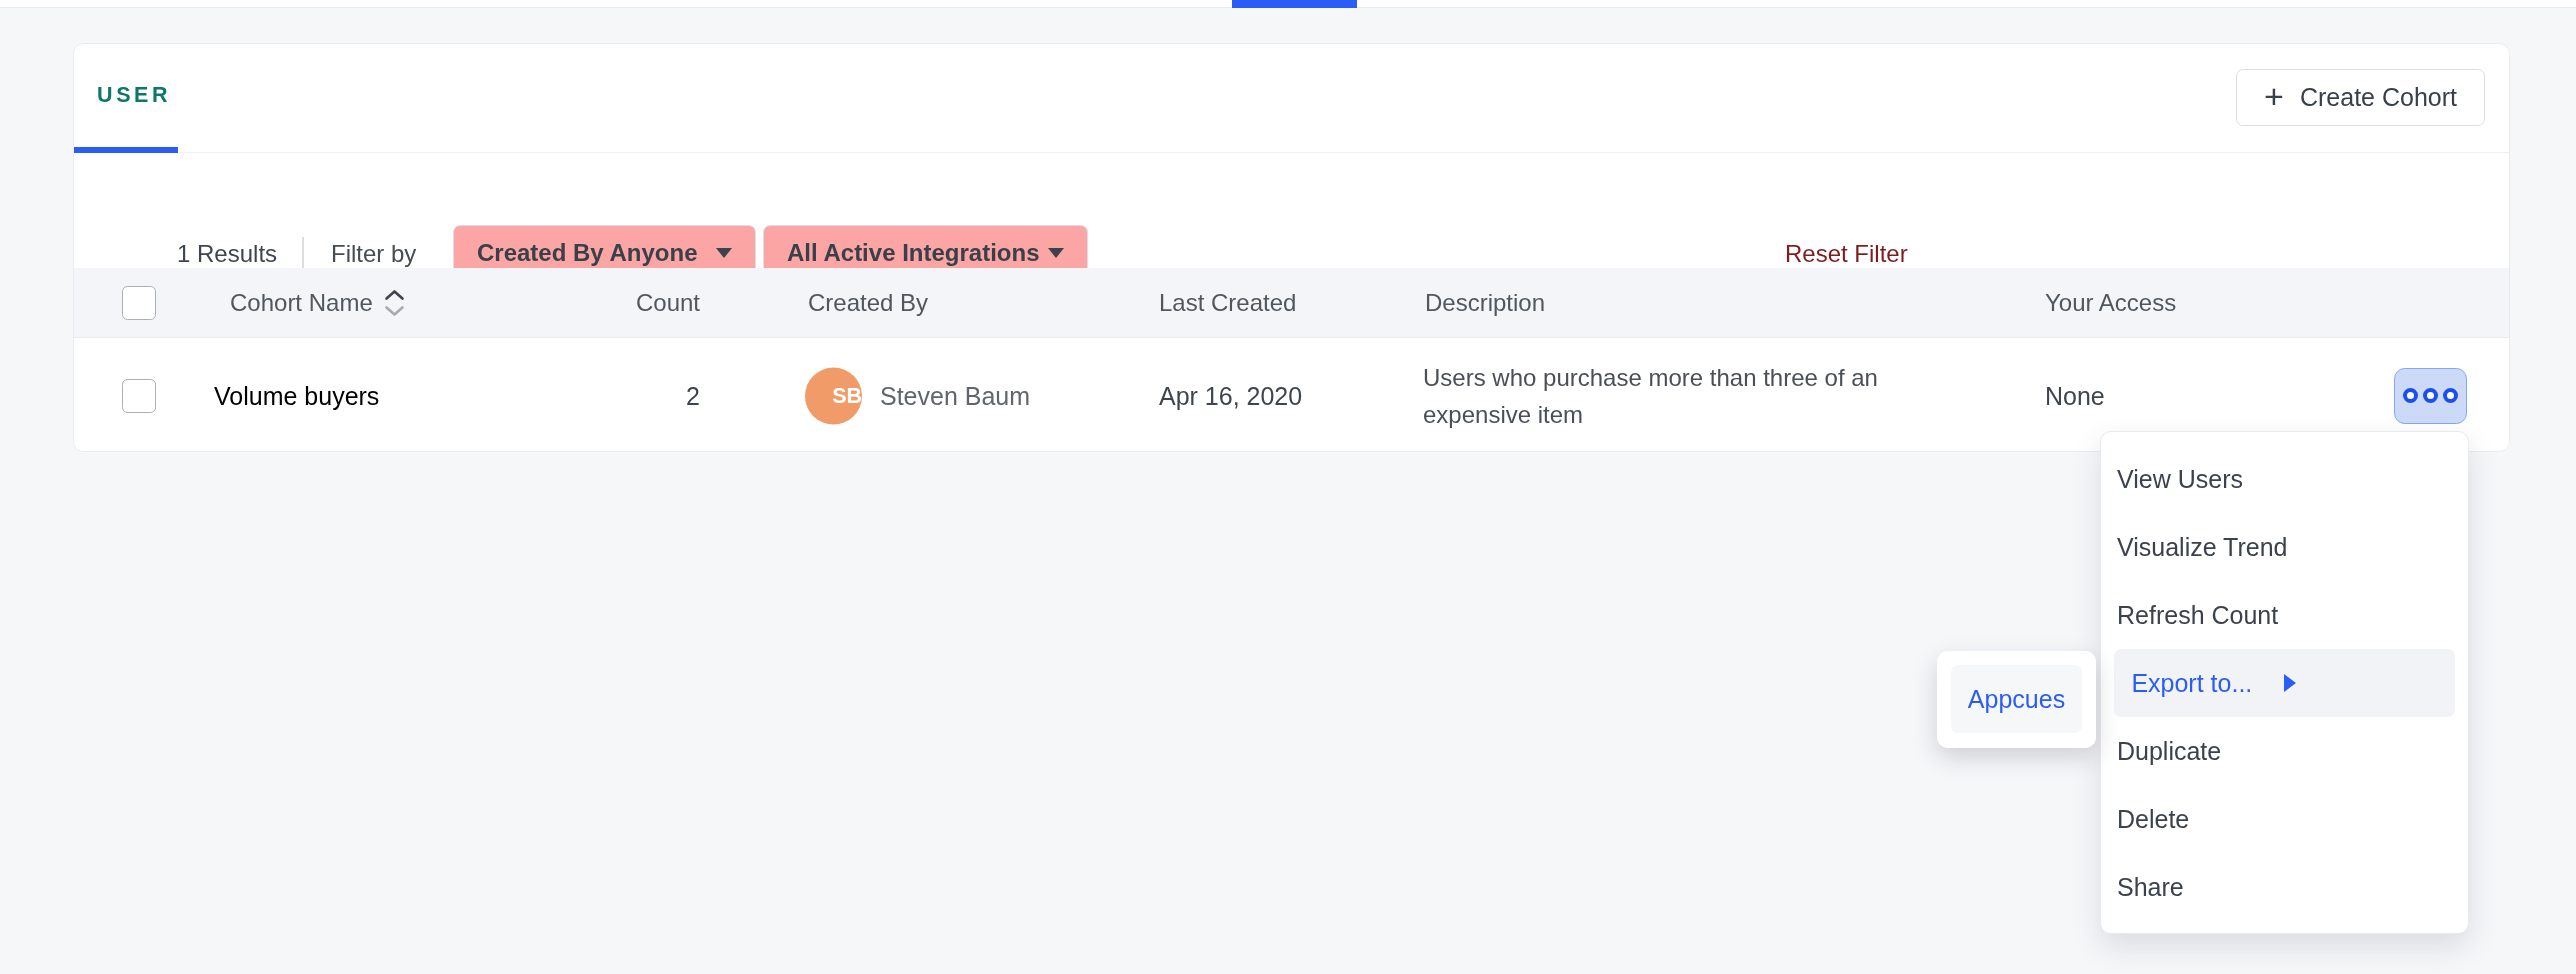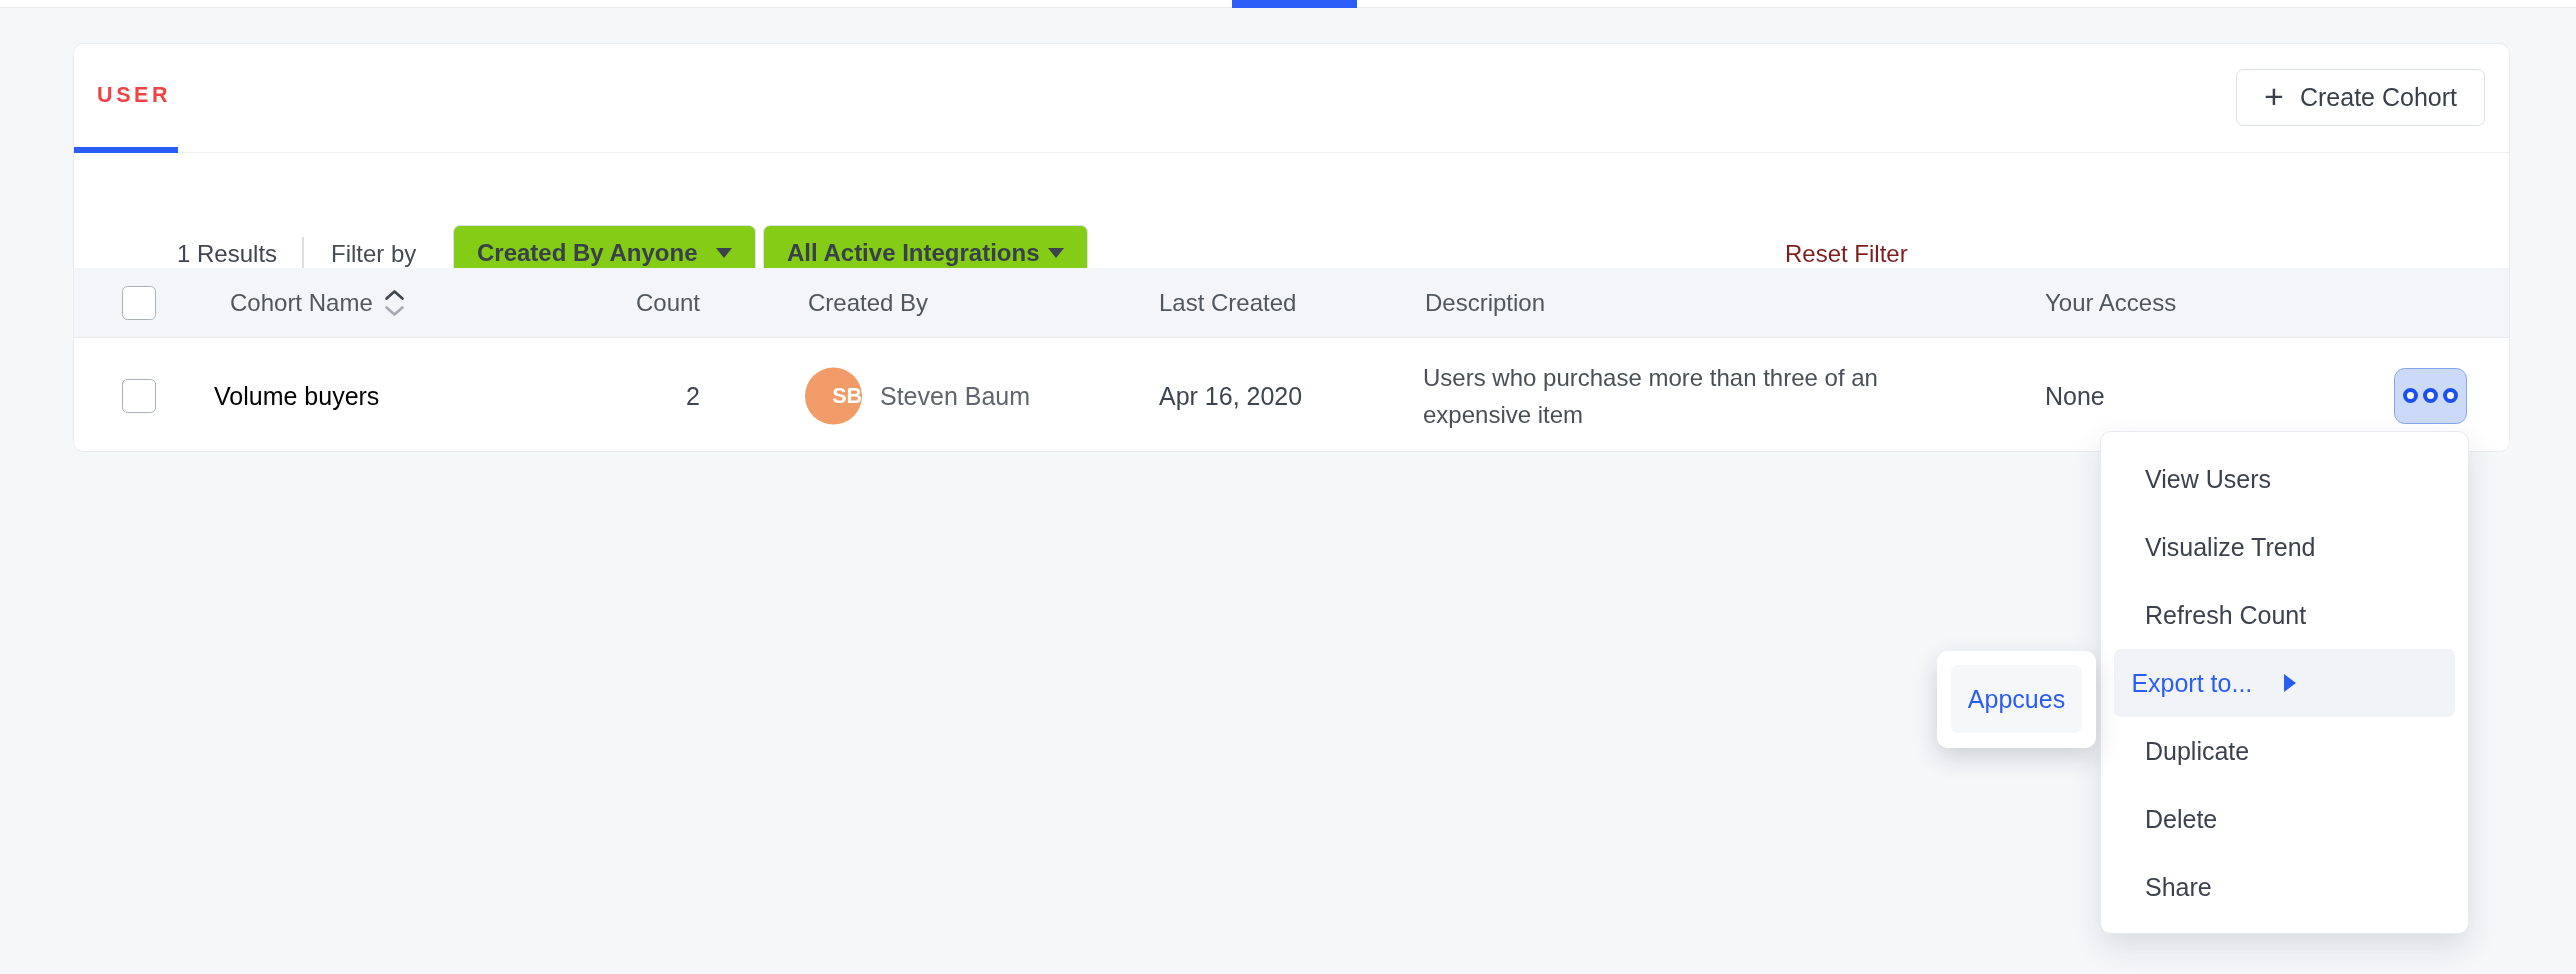--- a/index.html
+++ b/index.html
@@ -10,35 +10,35 @@
 
   
   .topnav { position:absolute; left:0; top:0; width:100%; height:8px; background:#ffffff; border-bottom:1.8px solid #e9ebef; }
   .topnav-indicator { position:absolute; left:1232px; top:0; width:125px; height:8px; background:#2a5cf6; }
 
   
   .card { position:absolute; left:73px; top:43px; width:2437px; height:409px; background:#fff;
           border:0.9px solid #e9ebf0; border-radius:10.7px; overflow:hidden; }
 
   .tabbar { position:absolute; left:0; top:0; width:100%; height:109px; border-bottom:0.9px solid #edeff3; }
-  .tab-user { position:absolute; left:23px; top:39px; font-size:21.5px; font-weight:700; letter-spacing:3.6px; color:#ef4444; }
+  .tab-user { position:absolute; left:23px; top:39px; font-size:21.5px; font-weight:700; letter-spacing:3.6px; color:#0f766e; }
   .tab-underline { position:absolute; left:0; top:103px; width:104px; height:6.3px; background:#2a5cf6; }
 
   .create-btn { position:absolute; top:25px; right:24px; height:57px; display:flex; align-items:center; gap:16px;
                 padding:0 27px; background:#fff; border:0.9px solid #d9dde4; border-radius:7.2px;
                 font-size:25px; font-weight:500; color:#394049; cursor:pointer; }
   .plus-icon { font-size:34px; font-weight:400; line-height:1; color:#394049; margin-top:-3.6px; }
 
   
   .results-count { position:absolute; left:103px; top:195px; font-size:24px; font-weight:500; color:#3f4550; line-height:29px; }
   .vsep { position:absolute; left:228px; top:193px; width:1.8px; height:36px; background:#dcdee3; }
   .filter-by { position:absolute; left:257px; top:195px; font-size:24px; font-weight:500; color:#464c56; line-height:29px; }
 
   .dd-btn { position:absolute; top:181px; height:56px; display:flex; align-items:center; gap:18px; padding:0 23px;
-            background:#84cc16; border:0.9px solid #dce0e6; border-radius:7.2px; font-size:24px; font-weight:600; color:#3a4049; cursor:pointer; }
+            background:#fca5a5; border:0.9px solid #dce0e6; border-radius:7.2px; font-size:24px; font-weight:600; color:#3a4049; cursor:pointer; }
   .dd-created { left:379px; }
   .dd-integrations { left:689px;gap:8px; }
   .caret-down { width:0; height:0; border-left:8px solid transparent; border-right:8px solid transparent; border-top:10px solid #3c424d; }
 
   .reset-filter { position:absolute; left:1711px; top:195px; font-size:24px; font-weight:500; color:#7f1d1d; line-height:29px; cursor:pointer; }
 
   .search-box { position:absolute; left:1870px; top:131px; width:536px; height:66px; background:#f1f2f5; border-radius:9px;
                 display:flex; align-items:center; padding:0 20px; gap:14.3px; }
   .search-box input { flex:1; border:none; outline:none; background:transparent; font-family:"Liberation Sans",sans-serif;
                       font-size:25px; color:#3f4550; }
@@ -71,21 +71,21 @@
 
   .dots-btn { position:absolute; left:2320px; top:50%; transform:translateY(-50%); width:73px; height:56px;
               background:#ccdaf8; border:1.8px solid #84a7f2; border-radius:10.7px;
               display:flex; align-items:center; justify-content:center; gap:5.4px; cursor:pointer; }
   .dot { width:15px; height:15px; border-radius:50%; border:4.5px solid #1b50ee; background:#fff; }
 
   
   .menu { position:absolute; left:2100px; top:431px; width:369px; height:503px; background:#fff;
           border:0.9px solid #e7eaee; border-radius:10.7px; box-shadow:0 12.5px 30px rgba(25,30,50,.12);
           padding:13.4px 0; z-index:5; }
-  .menu-item { height:68px; display:flex; align-items:center; padding:0 23px 0 44px;
+  .menu-item { height:68px; display:flex; align-items:center; padding:0 23px 0 16px;
                font-size:25px; color:#3b414d; cursor:pointer; white-space:nowrap; }
   .menu-item.highlight { margin:0 13.4px; padding:0 14.3px 0 17px; background:#f1f3f6; border-radius:7.2px;
                          color:#2a5cf6; justify-content:flex-start;gap:32px; }
   .submenu-arrow { width:0; height:0; border-top:9px solid transparent; border-bottom:9px solid transparent;
                    border-left:12.5px solid #2a5cf6; }
 
   
   .submenu { position:absolute; left:1937px; top:651px; width:159px; height:97px; background:#fff;
              border-radius:10.7px; box-shadow:0 9px 25px rgba(25,30,50,.18); padding:14.3px; z-index:6; }
   .submenu-item { width:100%; height:68px; background:#f6f7f9; border-radius:7.2px;

